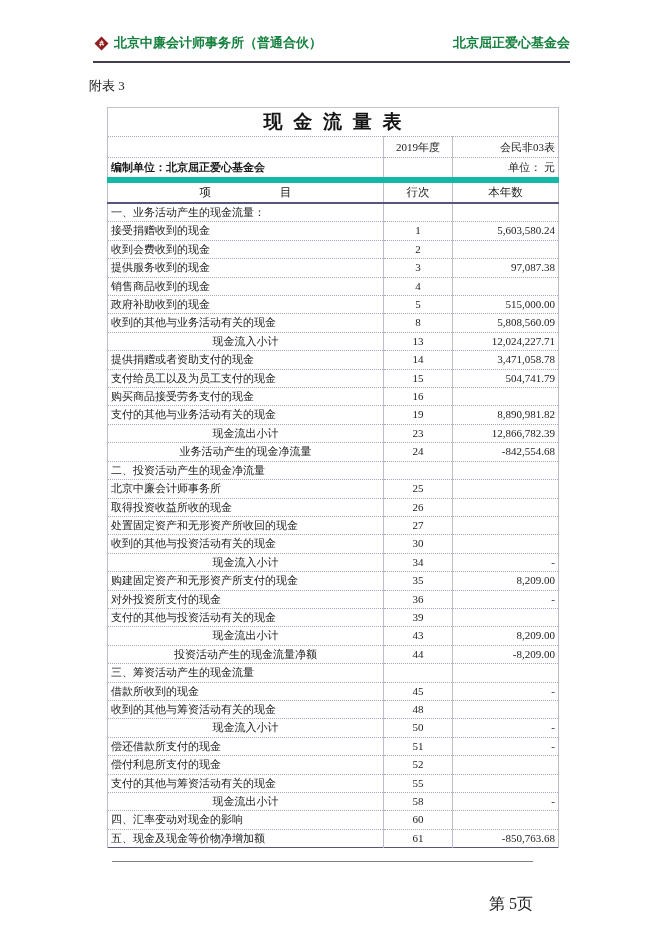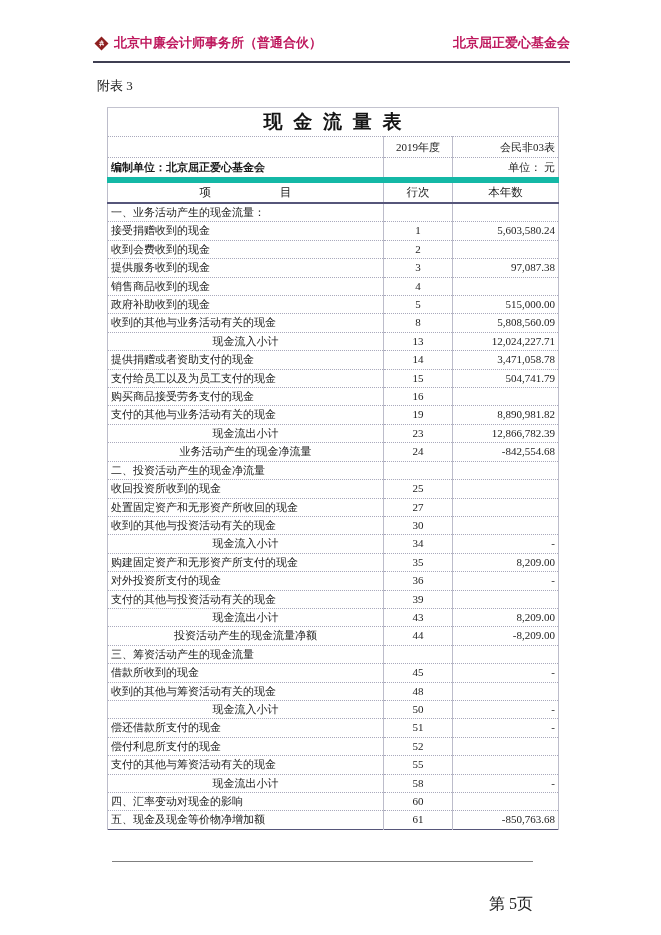--- a/index.html
+++ b/index.html
@@ -9,31 +9,31 @@
     background:#ffffff;
     font-family:"Liberation Serif","DejaVu Serif",serif;
     color:#1c1c1c;
     overflow:hidden;
   }
   
   .doc-header{
     position:absolute;left:93px;top:34px;width:477px;
     display:flex;justify-content:space-between;align-items:flex-end;
     font-family:"Liberation Sans","DejaVu Sans",sans-serif;
-    font-weight:bold;font-size:13px;color:#be185d;
+    font-weight:bold;font-size:13px;color:#15803d;
   }
   .doc-header .firm{display:flex;align-items:center;gap:4px;}
   .logo{width:17px;height:17px;display:inline-block;flex:0 0 auto;}
   .header-rule{
     position:absolute;left:93px;top:61px;width:477px;height:2px;
     background:#3f3f52;
   }
   
   .appendix{
-    position:absolute;left:97px;top:77px;
+    position:absolute;left:89px;top:77px;
     font-size:13px;color:#222;
   }
   
   table.cashflow{
     position:absolute;left:107px;top:107px;
     width:451px;border-collapse:collapse;table-layout:fixed;
     font-size:11px;color:#1c1c1c;
   }
   table.cashflow td{
     border-left:1px solid #bcbcca;
@@ -194,22 +194,27 @@
           <td class="c-item">业务活动产生的现金净流量</td>
           <td class="c-line">24</td>
           <td class="c-amt">-842,554.68</td>
         </tr>
         <tr class="data-row row-section">
           <td class="c-item">二、投资活动产生的现金净流量</td>
           <td class="c-line"></td>
           <td class="c-amt"></td>
         </tr>
         <tr class="data-row row-item">
-          <td class="c-item">收回投资所收到的现金</td>
+          <td class="c-item">北京中廉会计师事务所</td>
           <td class="c-line">25</td>
+          <td class="c-amt"></td>
+        </tr>
+        <tr class="data-row row-item">
+          <td class="c-item">取得投资收益所收的现金</td>
+          <td class="c-line">26</td>
           <td class="c-amt"></td>
         </tr>
         <tr class="data-row row-item">
           <td class="c-item">处置固定资产和无形资产所收回的现金</td>
           <td class="c-line">27</td>
           <td class="c-amt"></td>
         </tr>
         <tr class="data-row row-item">
           <td class="c-item">收到的其他与投资活动有关的现金</td>
           <td class="c-line">30</td>

